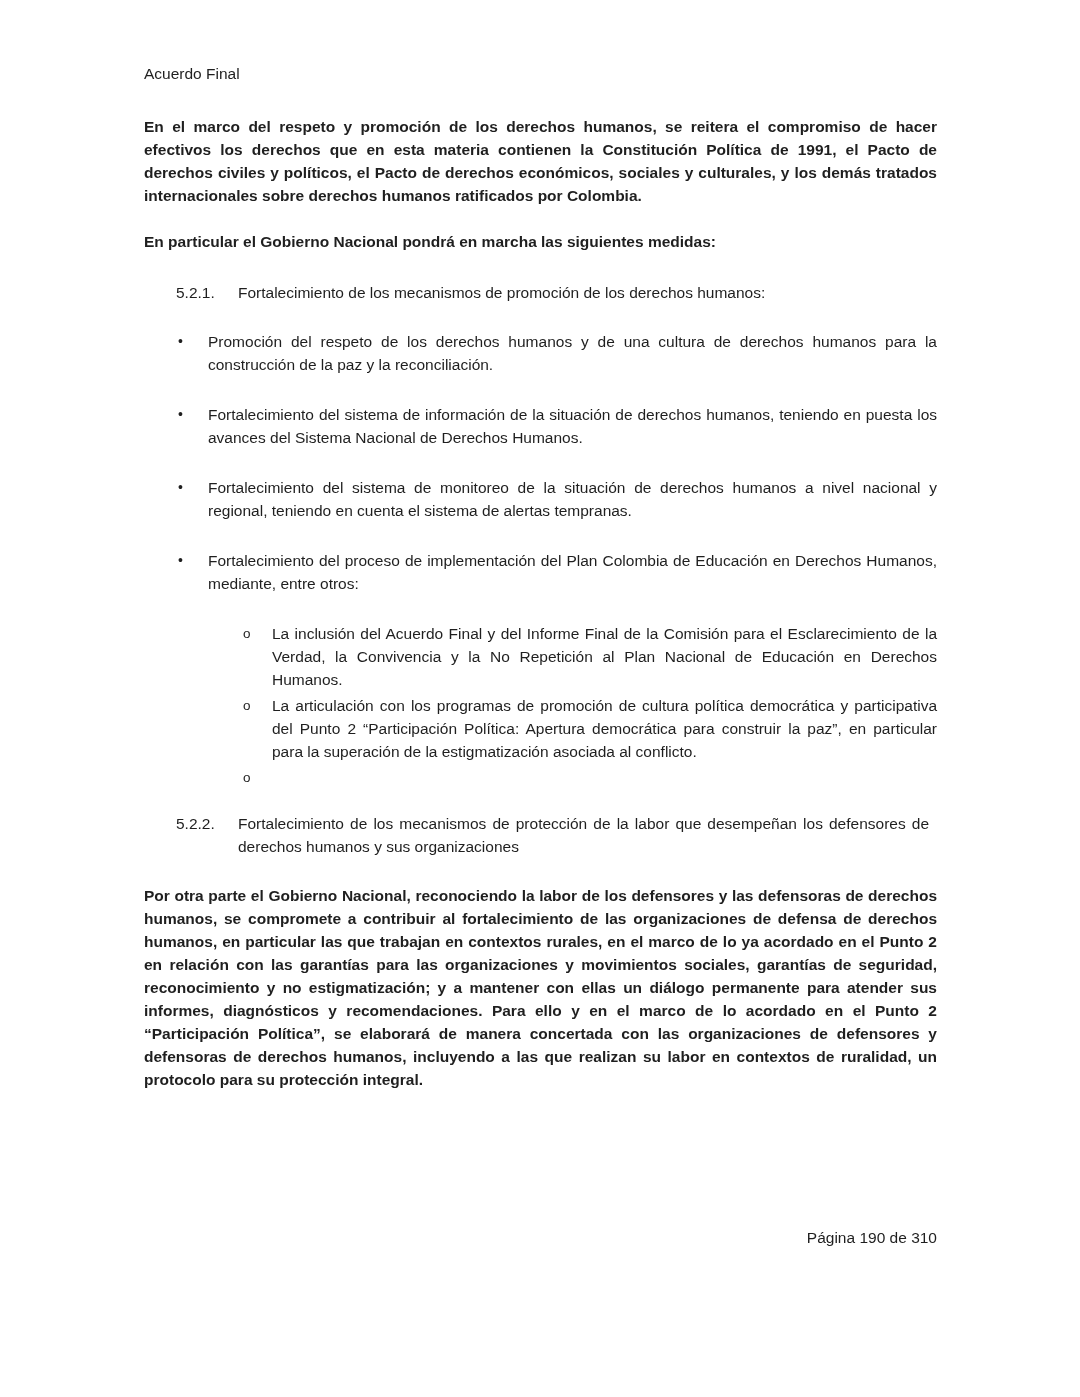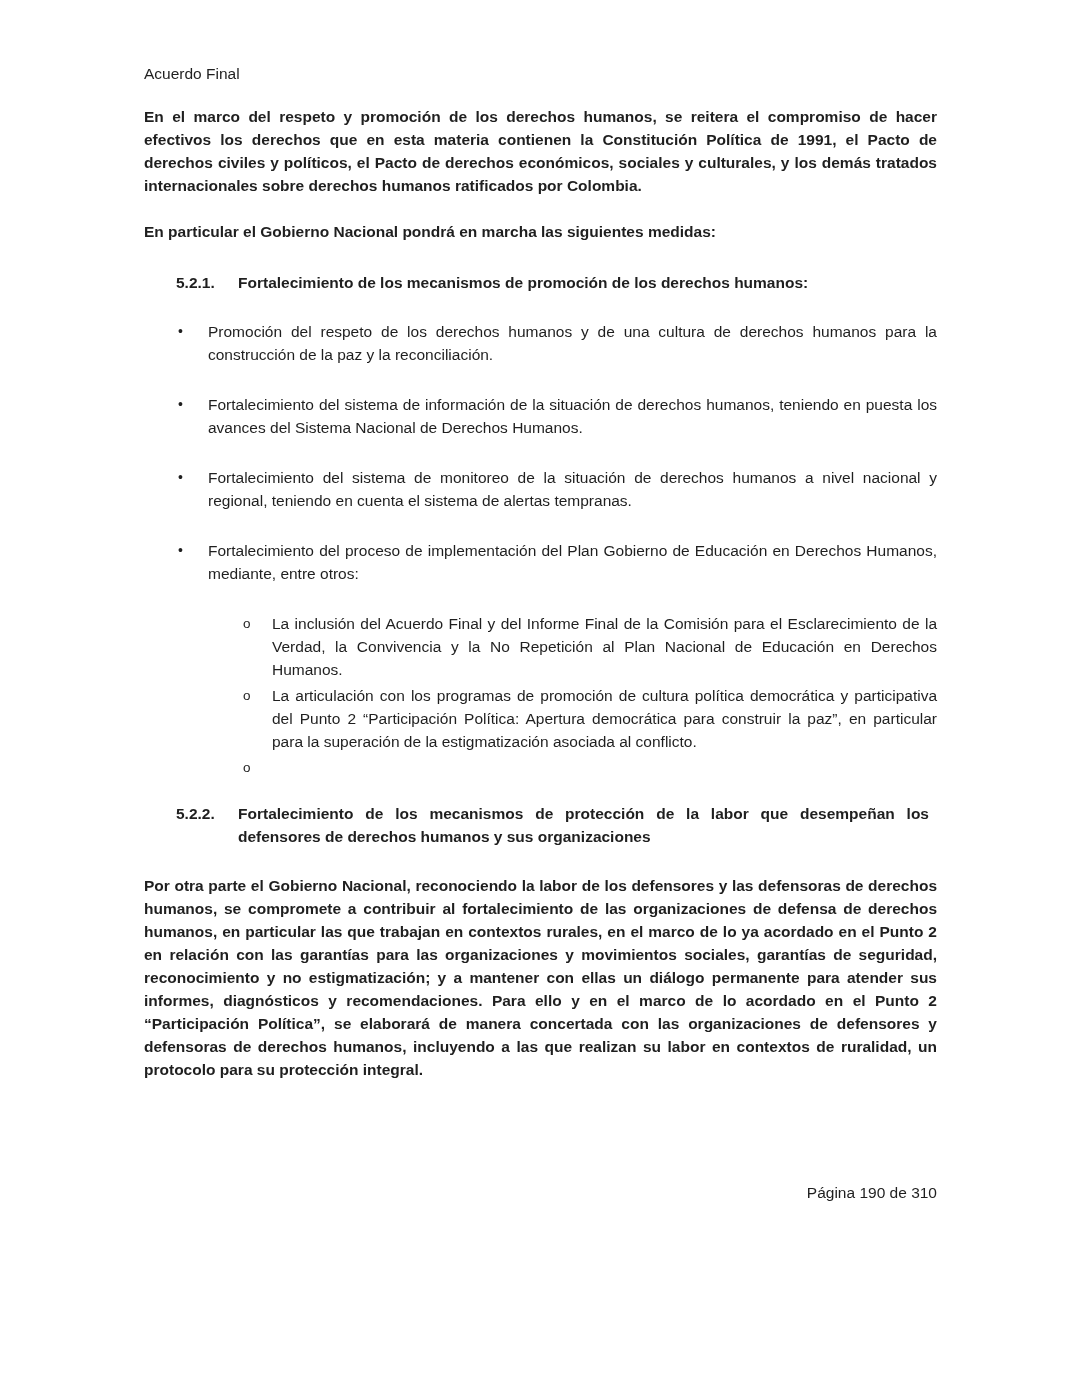--- a/index.html
+++ b/index.html
@@ -14,36 +14,36 @@
     background: #ffffff;
     font-family: "Liberation Sans", "DejaVu Sans", sans-serif;
     color: #1f1f1f;
     font-size: 15.5px;
     line-height: 23px;
     box-sizing: border-box;
     padding: 62px 143px 0 144px;
     overflow: hidden;
   }
   .doc-header {
-    margin-bottom: 20px;
+    margin-bottom: 30px;
   }
   .doc-header div {
     line-height: 23px;
   }
   p.para {
     margin: 0 0 23px 0;
     text-align: justify;
     font-weight: bold;
   }
   p.para.lead {
     margin-bottom: 28px;
   }
   .heading {
     display: flex;
-    font-weight: 700;
+    font-weight: 400;
     text-align: justify;
     margin: 0 8px 26px 0;
   }
   .heading .hnum {
     flex: 0 0 auto;
     width: 62px;
     margin-left: 32px;
   }
   .heading .htext {
     flex: 1 1 auto;
@@ -77,21 +77,21 @@
     width: 29px;
     margin-left: 99px;
     font-size: 13.5px;
   }
   .btext {
     flex: 1 1 auto;
   }
   .doc-footer {
     position: absolute;
     right: 143px;
-    top: 1181px;
+    top: 1226px;
     text-align: right;
   }
 </style>
 </head>
 <body>
 
 <div class="page">
 
   <div class="doc-header">
     <div>Acuerdo Final</div>
@@ -114,21 +114,21 @@
     <li>
       <span class="marker">•</span>
       <span class="btext">Fortalecimiento del sistema de información de la situación de derechos humanos, teniendo en puesta los avances del Sistema Nacional de Derechos Humanos.</span>
     </li>
     <li>
       <span class="marker">•</span>
       <span class="btext">Fortalecimiento del sistema de monitoreo de la situación de derechos humanos a nivel nacional y regional, teniendo en cuenta el sistema de alertas tempranas.</span>
     </li>
     <li>
       <span class="marker">•</span>
-      <span class="btext">Fortalecimiento del proceso de implementación del Plan Gobierno de Educación en Derechos Humanos, mediante, entre otros:</span>
+      <span class="btext">Fortalecimiento del proceso de implementación del Plan Colombia de Educación en Derechos Humanos, mediante, entre otros:</span>
     </li>
   </ul>
 
   <ul class="blist level2">
     <li>
       <span class="marker">o</span>
       <span class="btext">La inclusión del Acuerdo Final y del Informe Final de la Comisión para el Esclarecimiento de la Verdad, la Convivencia y la No Repetición al Plan Nacional de Educación en Derechos Humanos.</span>
     </li>
     <li>
       <span class="marker">o</span>

